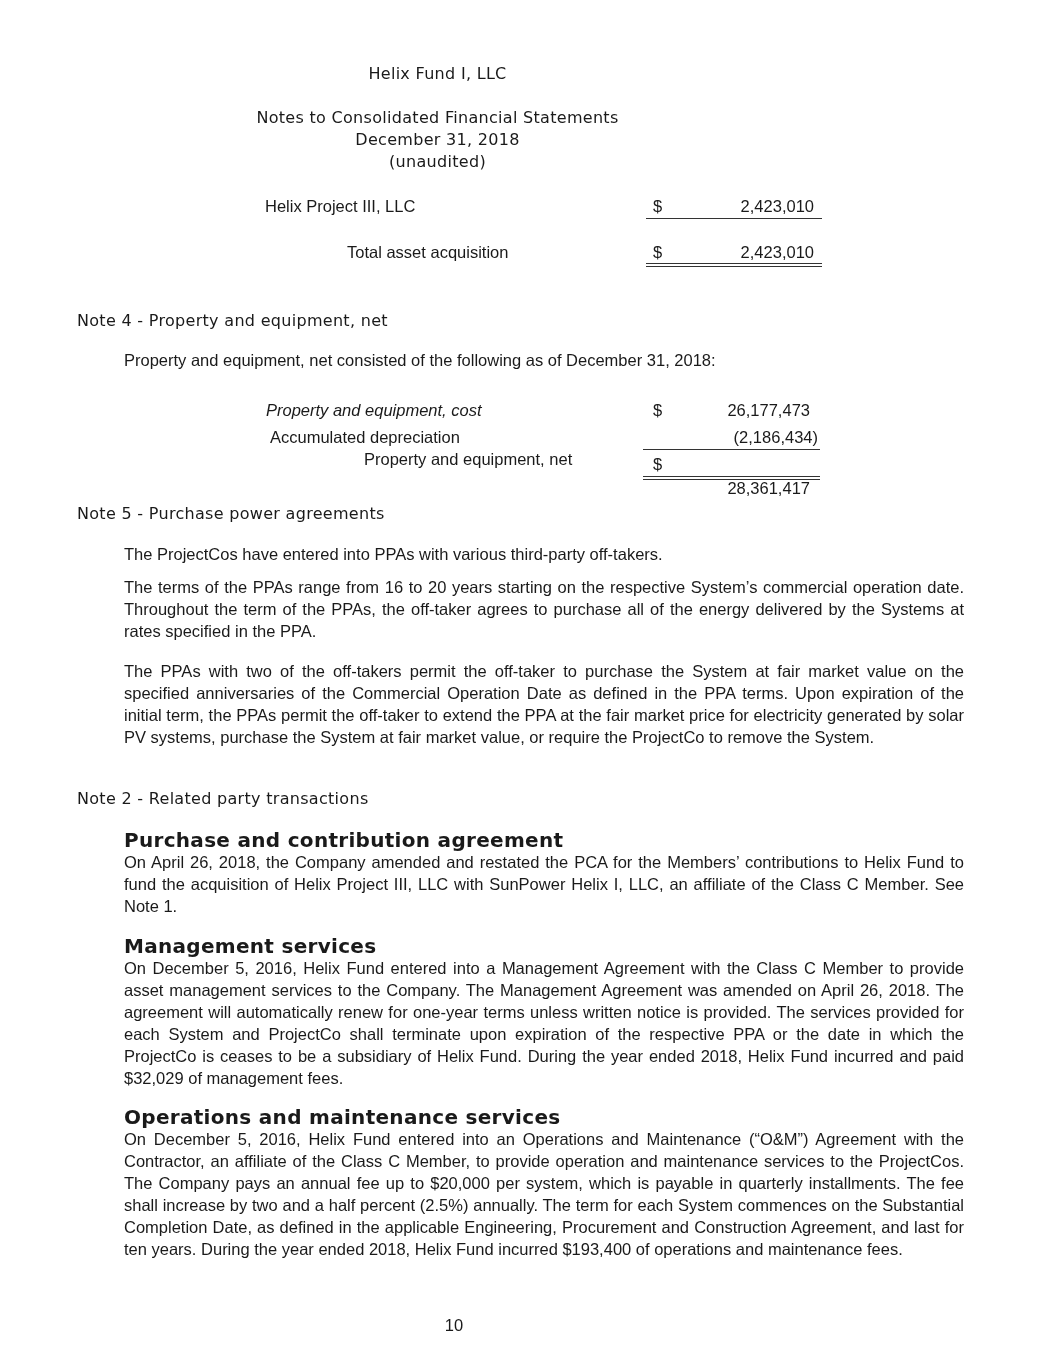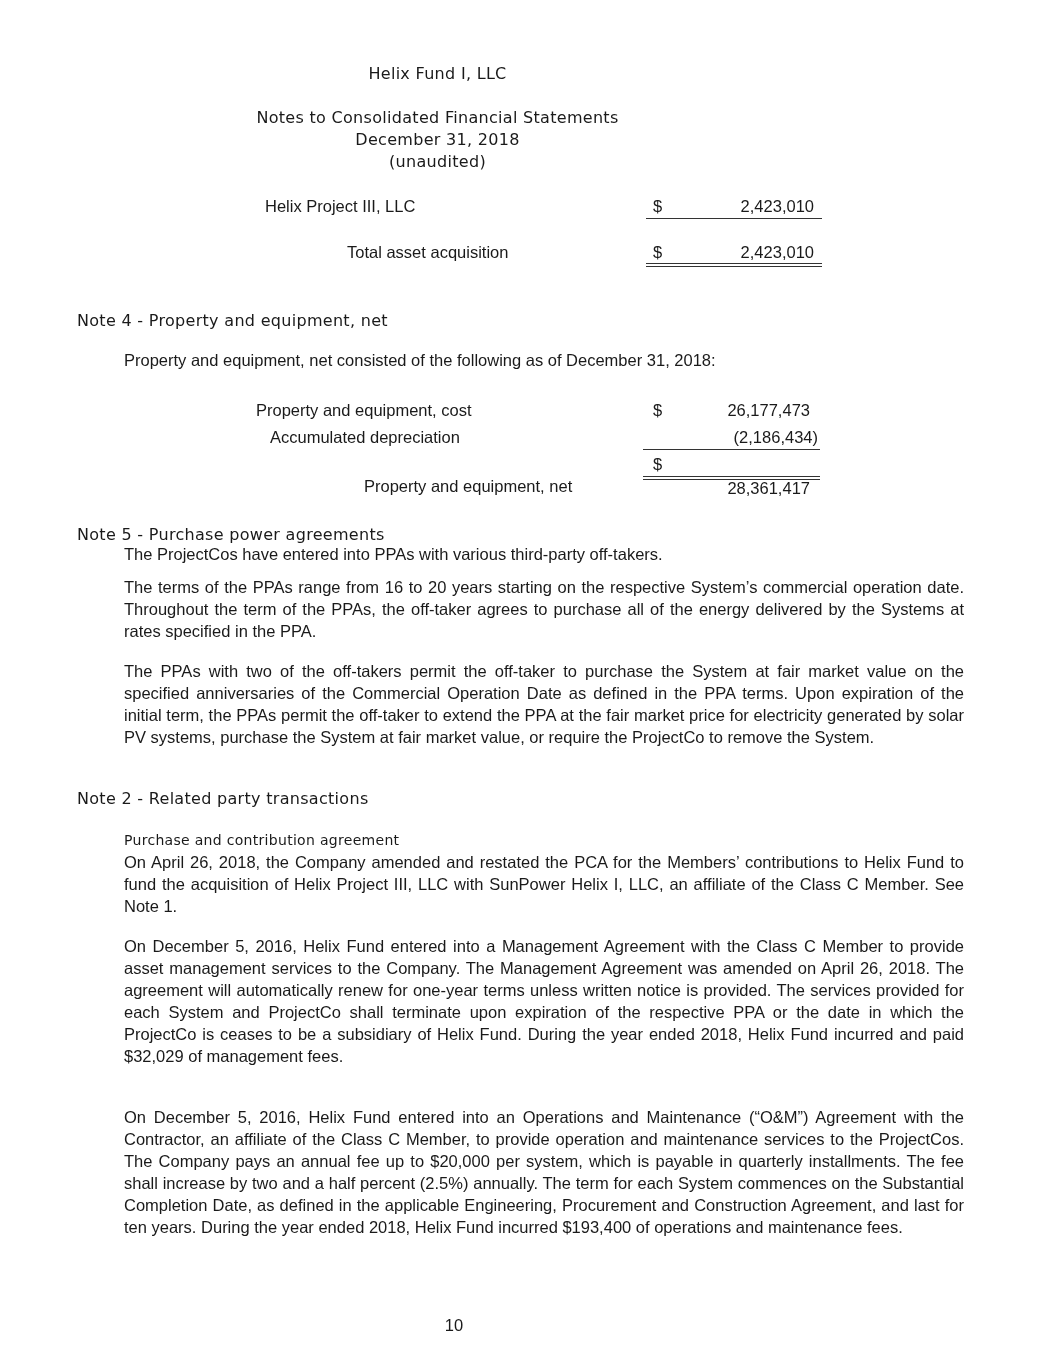--- a/index.html
+++ b/index.html
@@ -6,21 +6,21 @@
     body { width: 1055px; height: 1365px; position: relative; overflow: hidden; color: #1a1a1a; }
     .hdr { position: absolute; left: 0; width: 875px; text-align: center; font-family: "DejaVu Sans", sans-serif; font-size: 16px; letter-spacing: 0.3px; }
     .sans { font-family: "Liberation Sans", sans-serif; }
     .abs { position: absolute; white-space: nowrap; }
     .lbl { font-family: "Liberation Sans", sans-serif; font-size: 16.5px; }
     .amt { font-family: "Liberation Sans", sans-serif; font-size: 16.5px; text-align: right; }
     .line { position: absolute; height: 0; border-top: 1.5px solid #333; }
     .dline { position: absolute; height: 2px; border-top: 1.5px solid #333; border-bottom: 1.5px solid #333; }
     .note-title { position: absolute; left: 77px; font-family: "DejaVu Sans", sans-serif; font-size: 16px; letter-spacing: 0.3px; white-space: nowrap; }
     .para { position: absolute; left: 124px; width: 840px; font-family: "Liberation Sans", sans-serif; font-size: 16.5px; line-height: 22px; text-align: justify; }
-    .subhead { font-family: "DejaVu Sans", sans-serif; font-size: 14px; letter-spacing: 0.3px; display: block; line-height: 22px; }
+    .subhead { font-family: "DejaVu Sans", sans-serif; font-size: 20px; letter-spacing: 0.3px; display: block; line-height: 22px; font-weight: bold; }
   </style>
 </head>
 <body>
 
 <div class="hdr" style="top:64px;">Helix Fund I, LLC</div>
 <div class="hdr" style="top:108px;">Notes to Consolidated Financial Statements</div>
 <div class="hdr" style="top:130px;">December 31, 2018</div>
 <div class="hdr" style="top:152px;">(unaudited)</div>
 
 <div>
@@ -36,50 +36,52 @@
     <div class="abs amt" style="left:700px; width:114px; top:243px;">2,423,010</div>
   </div>
   <div class="dline" style="left:646px; width:176px; top:263px;"></div>
 </div>
 
 <div class="note-title" style="top:311px;">Note 4 - Property and equipment, net</div>
 <div class="para" style="top:349px;">Property and equipment, net consisted of the following as of December 31, 2018:</div>
 
 <div>
   <div>
-    <div class="abs lbl" style="left:256px; top:401px;">Property and equipment, cost</div>
+    <div class="abs lbl" style="left:266px; top:401px;font-style:italic;">Property and equipment, cost</div>
     <div class="abs lbl" style="left:653px; top:401px;">$</div>
     <div class="abs amt" style="left:690px; width:120px; top:401px;">26,177,473</div>
   </div>
   <div>
     <div class="abs lbl" style="left:270px; top:428px;">Accumulated depreciation</div>
     <div class="abs amt" style="left:690px; width:128px; top:428px;">(2,186,434)</div>
   </div>
   <div class="line" style="left:643px; width:177px; top:449px;"></div>
   <div>
-    <div class="abs lbl" style="left:364px; top:477px;">Property and equipment, net</div>
+    <div class="abs lbl" style="left:364px; top:450px;">Property and equipment, net</div>
     <div class="abs lbl" style="left:653px; top:455px;">$</div>
     <div class="abs amt" style="left:690px; width:120px; top:471px;margin-top:8px;">28,361,417</div>
   </div>
   <div class="dline" style="left:643px; width:177px; top:476px;"></div>
 </div>
 
-<div class="note-title" style="top:504px;margin-top:21px;">Note 5 - Purchase power agreements</div>
+<div class="note-title" style="top:504px;">Note 5 - Purchase power agreements</div>
 <div class="para" style="top:543px;">The ProjectCos have entered into PPAs with various third-party off-takers.</div>
 <div class="para" style="top:576px;">The terms of the PPAs range from 16 to 20 years starting on the respective System’s commercial operation date.  Throughout the term of the PPAs, the off-taker agrees to purchase all of the energy delivered by the Systems at rates specified in the PPA.</div>
 <div class="para" style="top:660px;">The PPAs with two of the off-takers permit the off-taker to purchase the System at fair market value on the specified anniversaries of the Commercial Operation Date as defined in the PPA terms. Upon expiration of the initial term, the PPAs permit the off-taker to extend the PPA at the fair market price for electricity generated by solar PV systems, purchase the System at fair market value, or require the ProjectCo to remove the System.</div>
 
 <div class="note-title" style="top:789px;">Note 2 - Related party transactions</div>
 
 <div class="para" style="top:829px;">
   <span class="subhead">Purchase and contribution agreement</span>
   <span>On April 26, 2018, the Company amended and restated the PCA for the Members’ contributions to Helix Fund to fund the acquisition of Helix Project III, LLC with SunPower Helix I, LLC, an affiliate of the Class C Member. See Note 1.</span>
 </div>
 
 <div class="para" style="top:935px;">
+  <span class="subhead">Management services</span>
   <span>On December 5, 2016, Helix Fund entered into a Management Agreement with the Class C Member to provide asset management services to the Company. The Management Agreement was amended on April 26, 2018. The agreement will automatically renew for one-year terms unless written notice is provided. The services provided for each System and ProjectCo shall terminate upon expiration of the respective PPA or the date in which the ProjectCo is ceases to be a subsidiary of Helix Fund. During the year ended 2018, Helix Fund incurred and paid $32,029 of management fees.</span>
 </div>
 
 <div class="para" style="top:1106px;">
+  <span class="subhead">Operations and maintenance services</span>
   <span>On December 5, 2016, Helix Fund entered into an Operations and Maintenance (“O&amp;M”) Agreement with the Contractor, an affiliate of the Class C Member, to provide operation and maintenance services to the ProjectCos. The Company pays an annual fee up to $20,000 per system, which is payable in quarterly installments. The fee shall increase by two and a half percent (2.5%) annually. The term for each System commences on the Substantial Completion Date, as defined in the applicable Engineering, Procurement and Construction Agreement, and last for ten years. During the year ended 2018, Helix Fund incurred $193,400 of operations and maintenance fees.</span>
 </div>
 
 <div class="abs sans" style="left:0; width:908px; text-align:center; top:1316px; font-size:16.5px;">10</div>
 
 </body></html>

